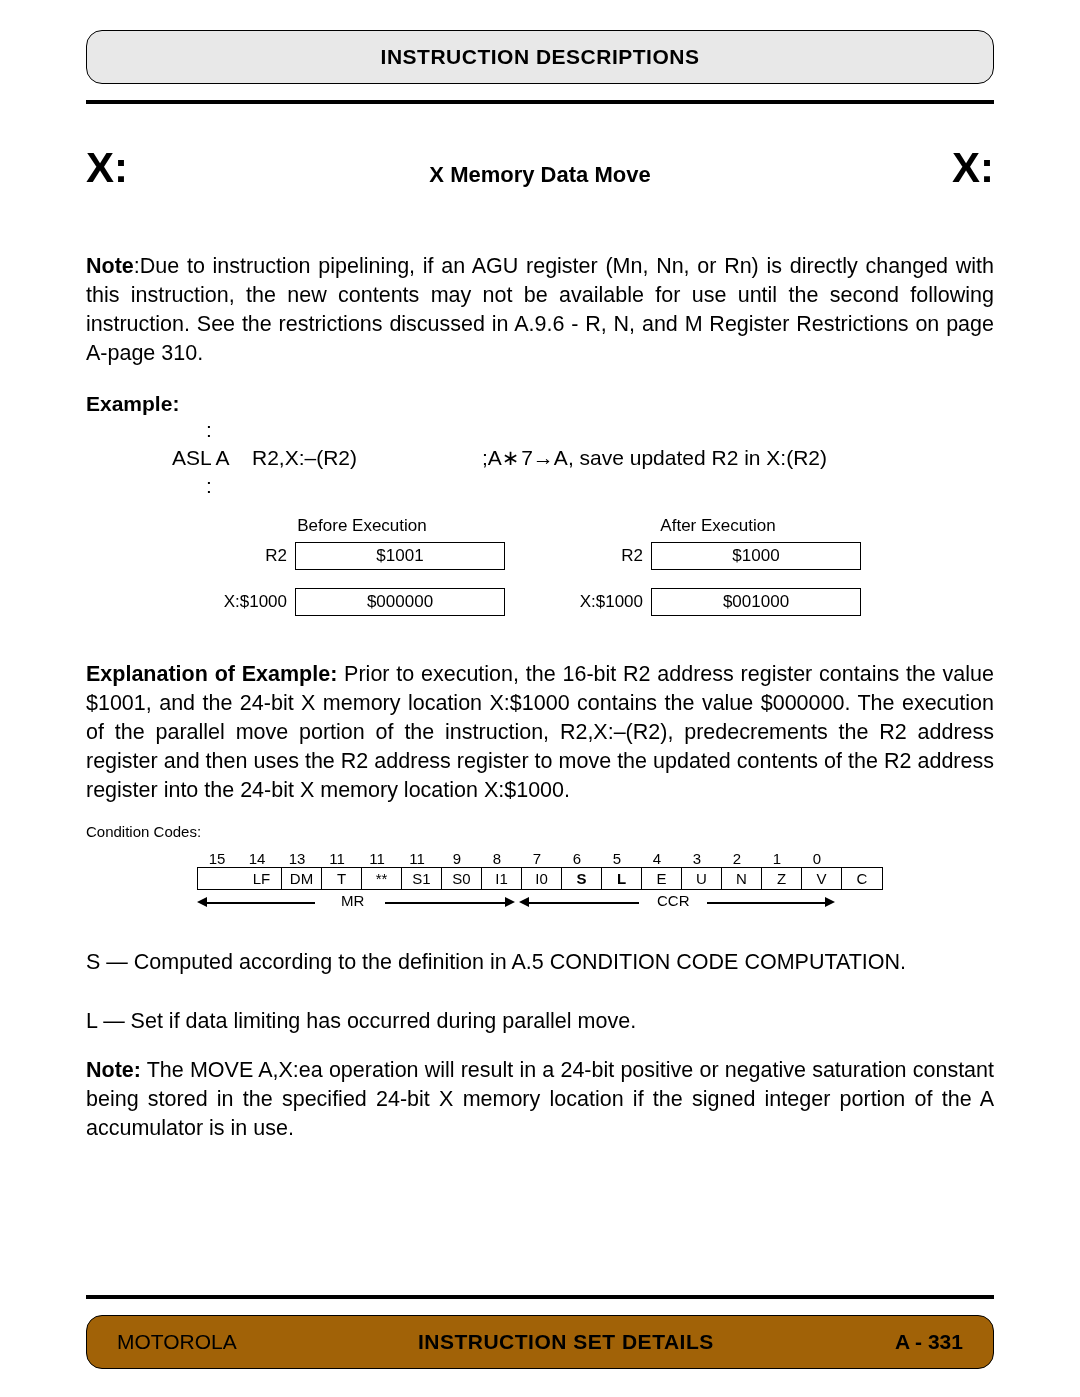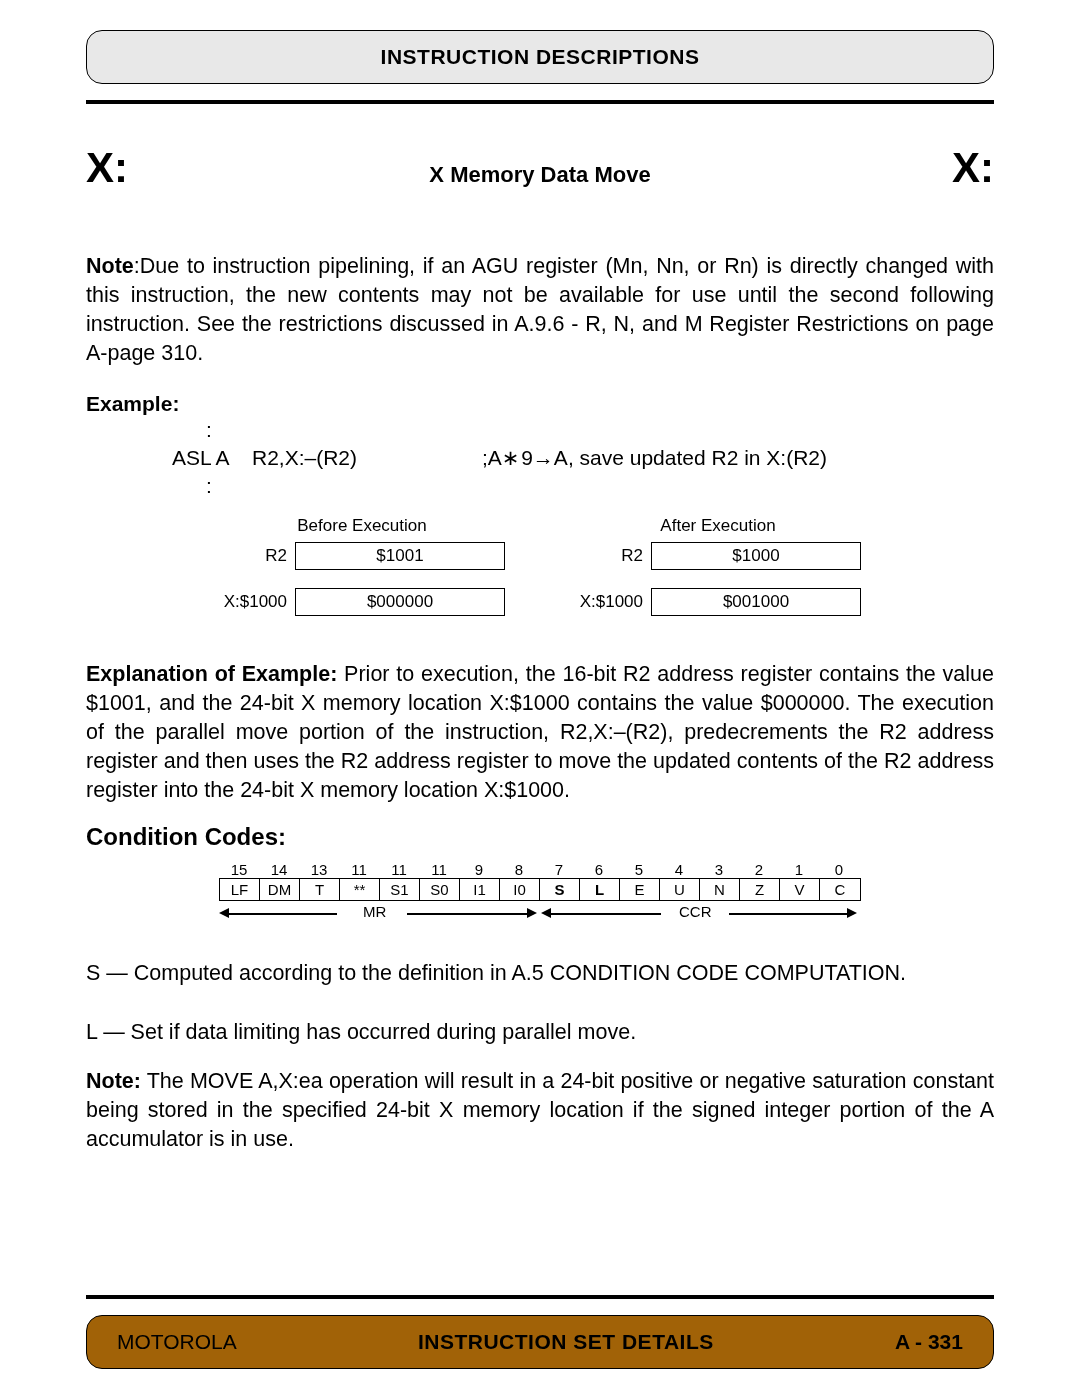--- a/index.html
+++ b/index.html
@@ -99,42 +99,43 @@
   .exec-cell {
     border: 1.5px solid #000;
     width: 210px;
     height: 28px;
     display: flex;
     align-items: center;
     justify-content: center;
     font-size: 17px;
   }
   .cc-label {
-    font-size: 24px;
-    font-weight: bold;
+    font-size: 15px;
+    font-weight: normal;
     margin: 18px 0 10px 0;
   }
   .cc-table-wrap {
     display: flex;
     justify-content: center;
     margin: 6px 0 10px 0;
   }
   .cc-table {
     font-size: 15px;
   }
   .cc-nums {
     display: flex;
   }
   .cc-nums div {
     width: 40px;
     text-align: center;
   }
   .cc-bits {
     display: flex;
     border: 1.5px solid #000;
+    padding-left: 44px;
   }
   .cc-bits div {
     width: 40px;
     text-align: center;
     border-right: 1px solid #000;
     padding: 2px 0;
     font-size: 15px;
   }
   .cc-bits div:last-child { border-right: none; }
   .cc-arrows {
@@ -210,21 +211,21 @@
 
   <p class="body-text">
     <span class="bold">Note</span><span>:Due to instruction pipelining, if an AGU register (Mn, Nn, or Rn) is directly changed with this instruction, the new contents may not be available for use until the second following instruction. See the restrictions discussed in A.9.6 - R, N, and M Register Restrictions on page A-page 310.</span>
   </p>
 
   <div class="example-label">Example:</div>
   <div class="colon-line">:</div>
   <div class="asm-line">
     <span class="asm-mnemonic">ASL A</span>
     <span class="asm-operands">R2,X:–(R2)</span>
-    <span class="asm-comment">;A∗ 9→A, save updated R2 in X:(R2)</span>
+    <span class="asm-comment">;A∗ 7→A, save updated R2 in X:(R2)</span>
   </div>
   <div class="colon-line">:</div>
 
   <div class="exec-tables">
     <div class="exec-col">
       <div class="exec-header">Before Execution</div>
       <div class="exec-row">
         <div class="exec-label">R2</div>
         <div class="exec-cell">$1001</div>
       </div>

